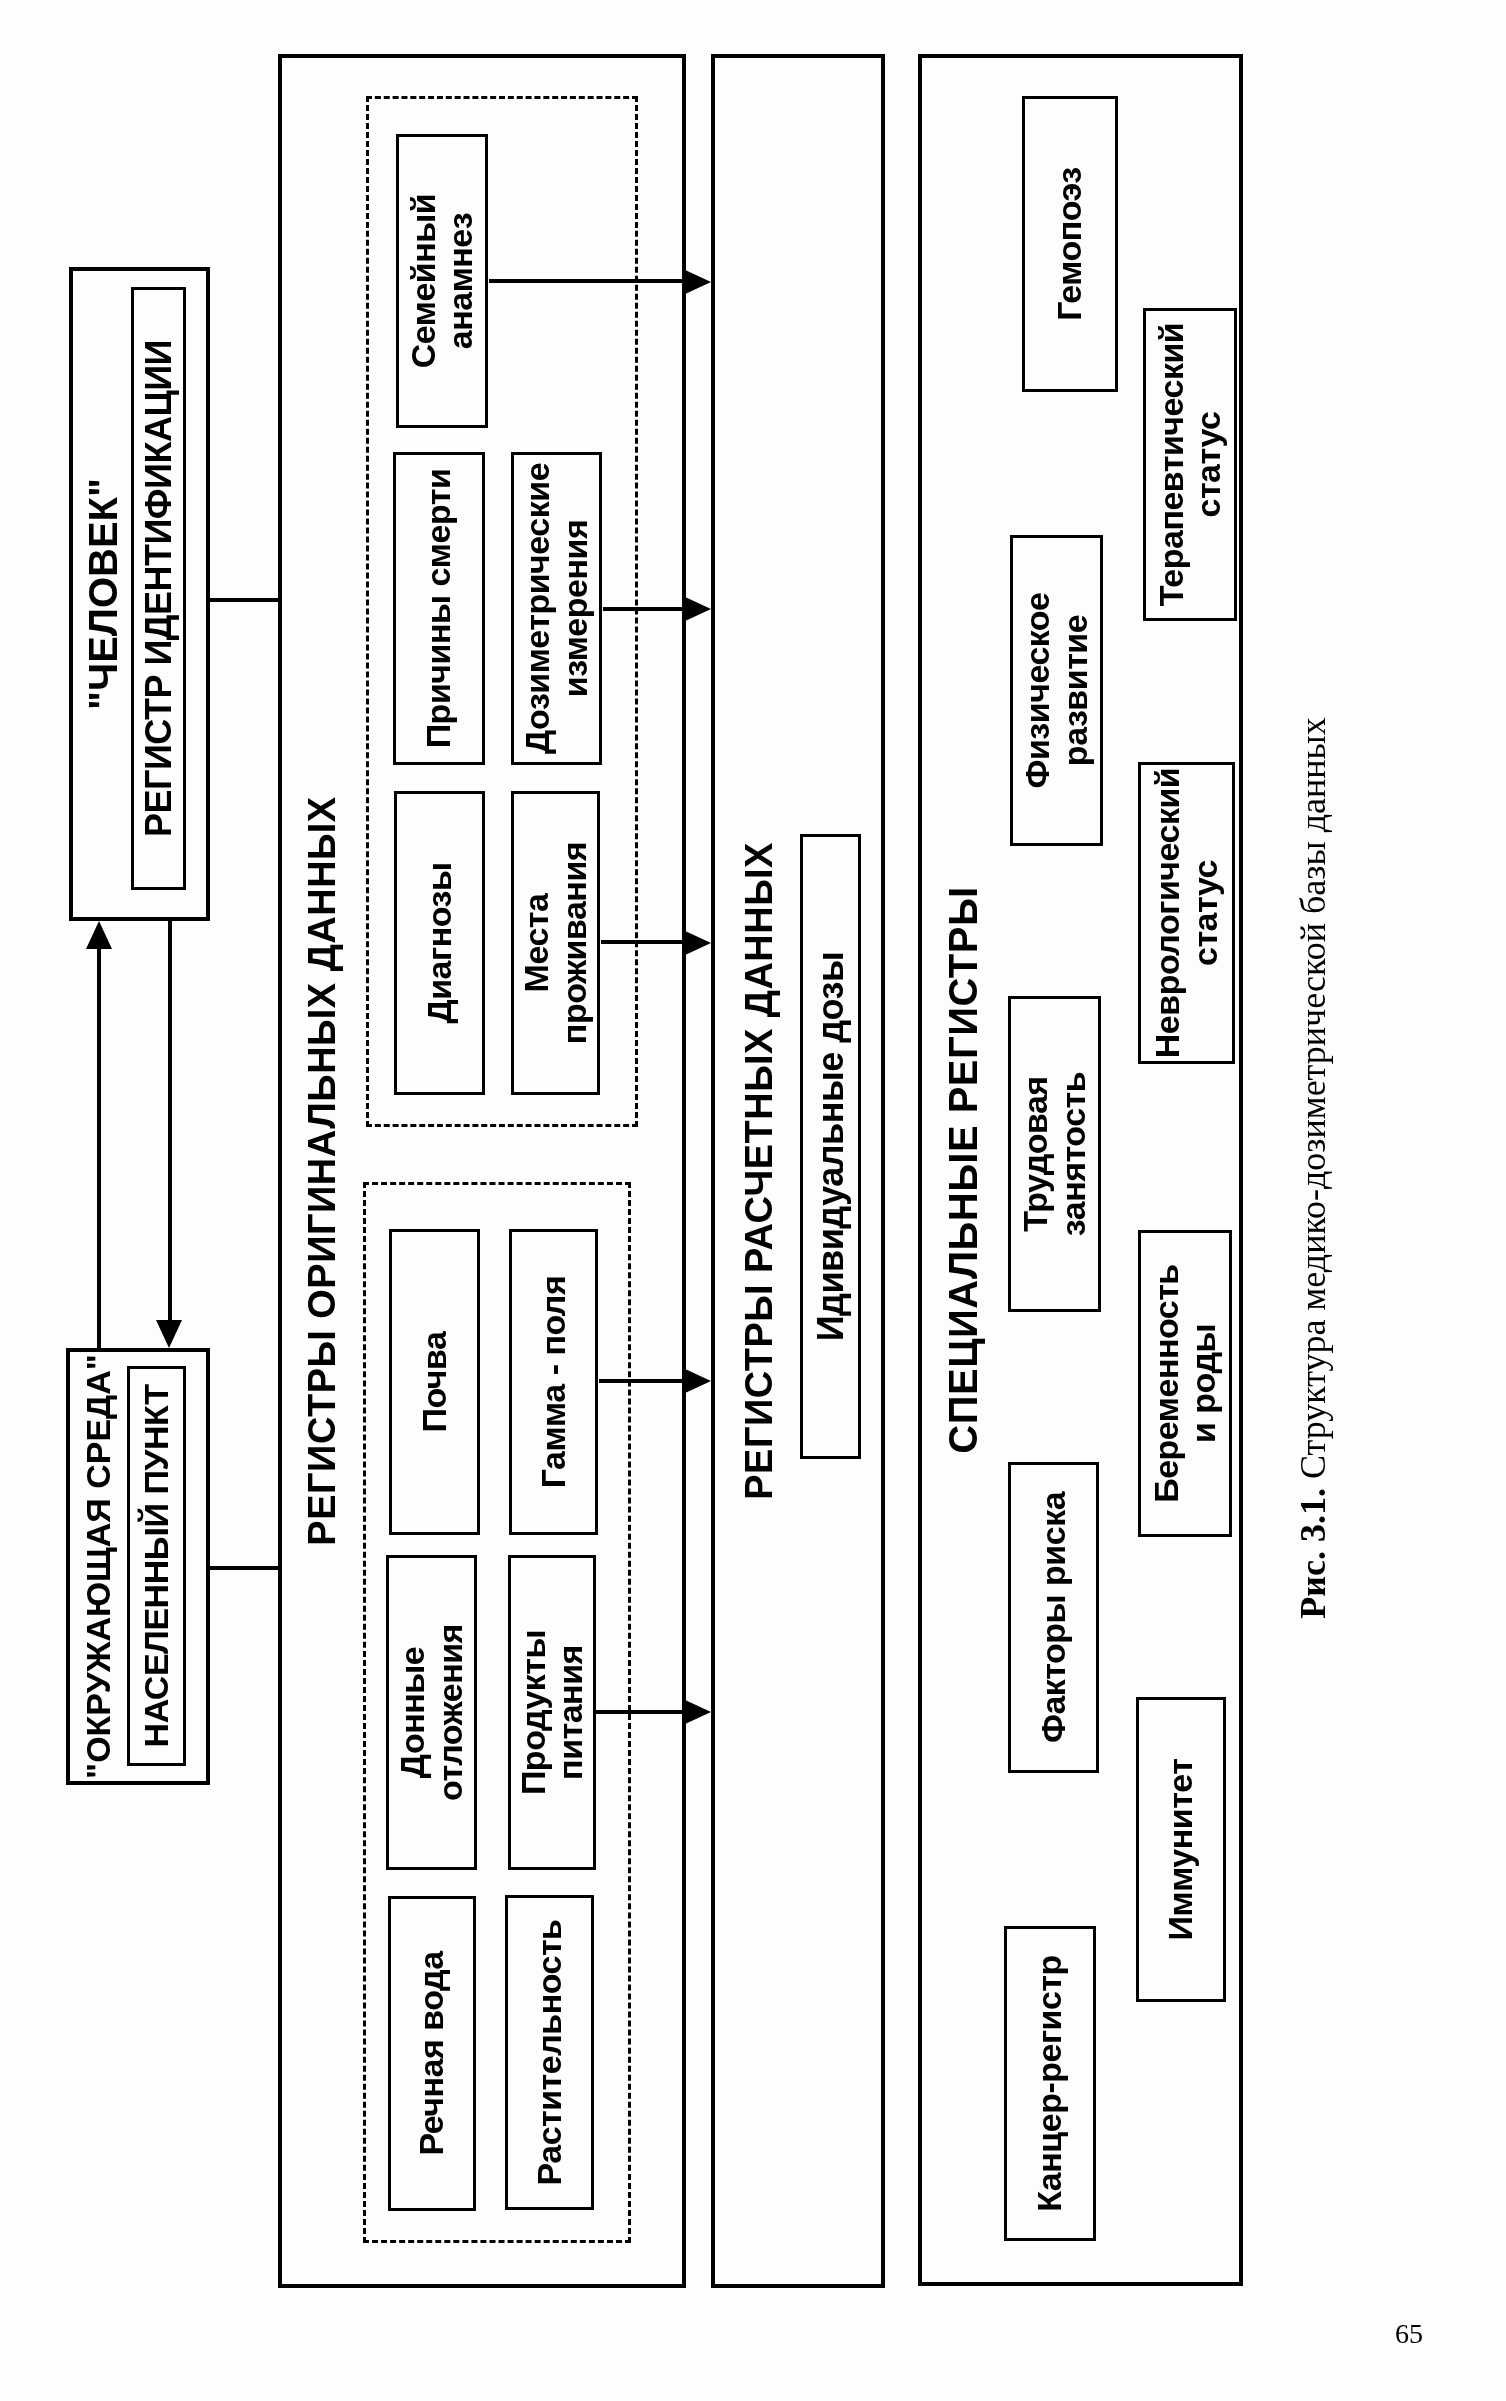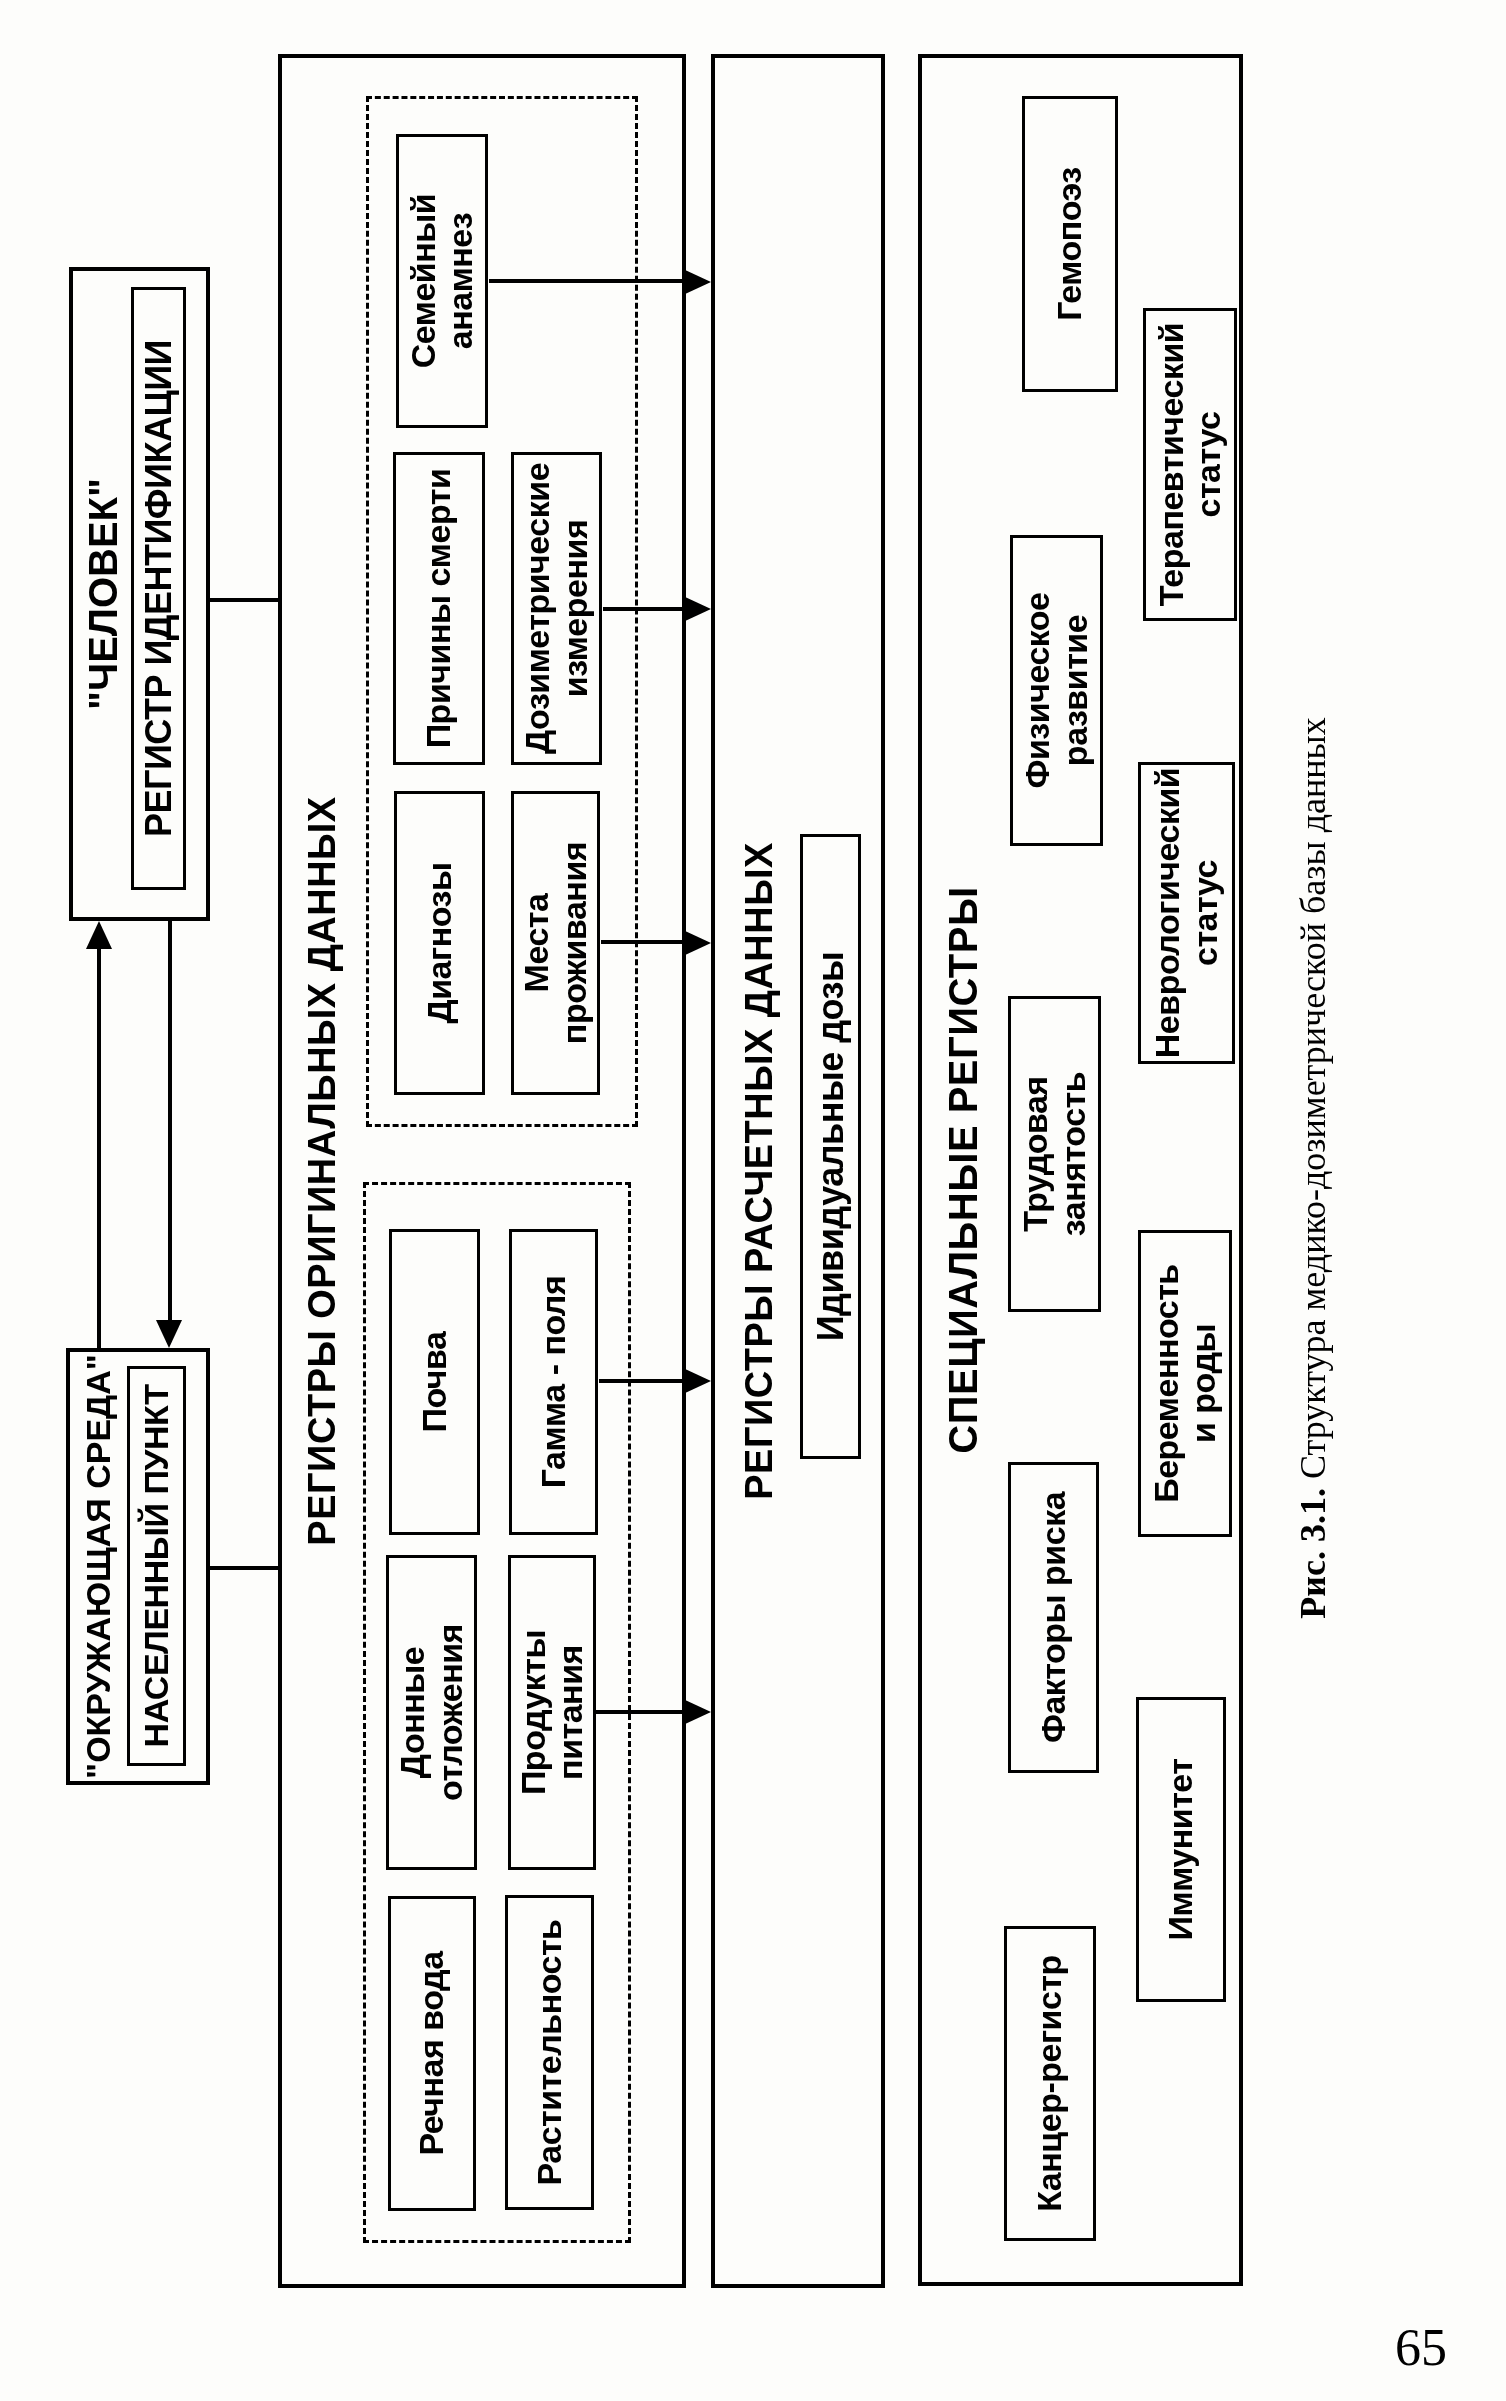--- a/index.html
+++ b/index.html
@@ -21,21 +21,21 @@
   .arr-right{position:absolute;width:0;height:0;border-top:13px solid transparent;
              border-bottom:13px solid transparent;border-left:28px solid #000;}
   .arr-left{position:absolute;width:0;height:0;border-top:13px solid transparent;
             border-bottom:13px solid transparent;border-right:28px solid #000;}
   .arr-down{position:absolute;width:0;height:0;border-left:13px solid transparent;
             border-right:13px solid transparent;border-top:28px solid #000;}
   .caption{position:absolute;left:640px;top:1292px;width:1186px;text-align:center;
            font-family:"Liberation Serif","DejaVu Serif",serif;font-size:36px;}
   .caption b{font-weight:bold;}
   .folio{position:absolute;left:1395px;top:2318px;font-family:"Liberation Serif","DejaVu Serif",serif;
-         font-size:52px;}
+         font-size:28px;}
 </style>
 </head>
 <body>
 
 <div class="page">
   <div class="stage">
 
     <div class="abs obox" style="left:616px;top:66px;width:437px;height:144px;">
       <div class="title" style="top:9.4px;font-size:34px;">"ОКРУЖАЮЩАЯ СРЕДА"</div>
       <div class="abs sbox" style="left:15px;top:57px;width:400px;height:59px;">

